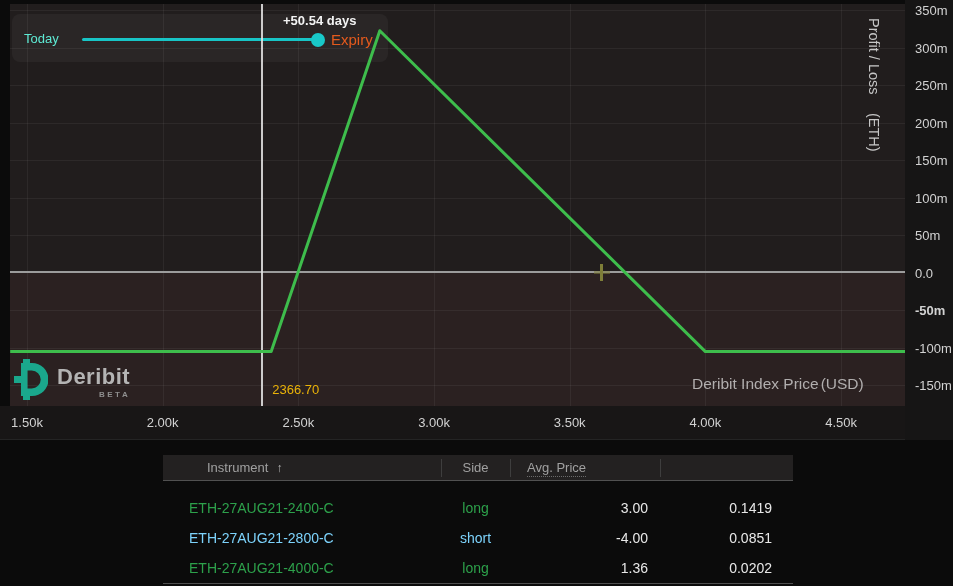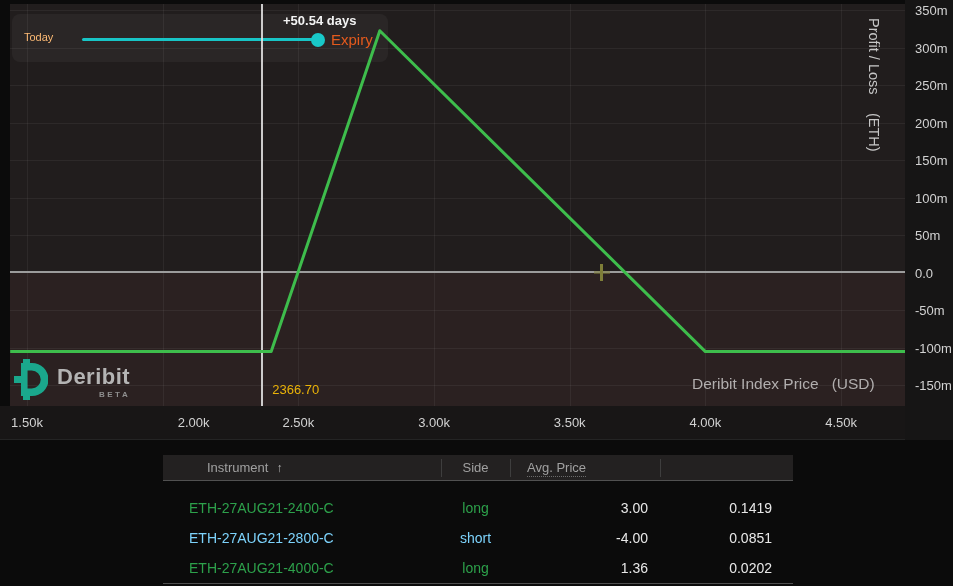--- a/index.html
+++ b/index.html
@@ -16,36 +16,36 @@
   #zero-line { position:absolute; left:10px; top:271px; width:895px; height:2px; background:#9c9c9c; }
   #payoff-svg { position:absolute; left:10px; top:4px; }
   #breakeven-v { position:absolute; width:3px; height:17px; background:#7e7e38; }
   #breakeven-h { position:absolute; width:16px; height:3px; background:#7e7e38; opacity:.55; }
   #index-vline { position:absolute; top:4px; width:2px; height:402px; background:#e4e4e4; opacity:.88; }
   #index-label { position:absolute; top:382px; font-size:13px; color:#eab308; }
 
   
   #slider-panel { position:absolute; left:12px; top:14px; width:376px; height:48px;
                   background:rgba(255,255,255,0.045); border-radius:8px; }
-  #today-label { position:absolute; left:24px; top:31px; font-size:11px; color:#fdba74;text-align:center; }
+  #today-label { position:absolute; left:24px; top:31px; font-size:13px; color:#5eead4;text-align:center; }
   #slider-track { position:absolute; left:82px; top:38px; width:232px; height:3px;
                   background:#18c5c6; border-radius:2px; cursor:pointer; }
   #slider-handle { position:absolute; left:311px; top:33px; width:14px; height:14px;
                    border-radius:50%; background:#19c9c9; cursor:grab; }
   #expiry-label { position:absolute; left:331px; top:31px; font-size:15px; color:#e45a1d; }
   #days-label { position:absolute; left:283px; top:13px; font-size:13px; font-weight:700; color:#f3f3f3; }
 
   
   #logo { position:absolute; left:14px; top:359px; display:flex; align-items:flex-start; }
   #logo-text { margin-left:9px; display:flex; flex-direction:column; align-items:flex-end; }
   #brand-name { font-size:22px; font-weight:700; color:#b4b4b4; letter-spacing:.5px; line-height:1.1; margin-top:6px; }
   #beta-badge { font-size:8px; font-weight:700; color:#8f8f8f; letter-spacing:2.5px; margin-top:1px; }
 
   
-  #x-axis-title { position:absolute; left:692px; top:375px; display:flex; gap:13px;
+  #x-axis-title { position:absolute; left:692px; top:375px; display:flex; gap:2px;
                   font-size:15.5px; color:#b1aeae; }
   #y-axis-title { position:absolute; left:866px; top:18px; writing-mode:vertical-rl;
                   font-size:14.5px; color:#c6c6c6; }
   #y-axis-title .unit { margin-top:14px; }
   #x-axis-strip { position:absolute; left:0; top:406px; width:953px; height:34px;
                   background:#181616; border-bottom:1px solid #242424; }
   #y-axis-strip { position:absolute; left:905px; top:0; width:48px; height:440px; background:#161515; }
   .x-tick { position:absolute; top:415px; transform:translateX(-50%); font-size:13px; color:#d2d2d2; }
   .y-tick { position:absolute; left:915px; transform:translateY(-50%); font-size:13px; color:#d2d2d2; }
 
@@ -140,35 +140,35 @@
       <span>Deribit Index Price</span>
       <span>(USD)</span>
     </div>
     <div id="y-axis-title">
       <span>Profit / Loss</span>
       <span class="unit">(ETH)</span>
     </div>
 
     <div id="ticks">
         <div class="x-tick" style="left: 27px;">1.50k</div>
-        <div class="x-tick" style="left: 162.68px; margin-left: 31px;">2.00k</div>
+        <div class="x-tick" style="left: 162.68px;">2.00k</div>
         <div class="x-tick" style="left: 298.36px;">2.50k</div>
         <div class="x-tick" style="left: 434.04px;">3.00k</div>
         <div class="x-tick" style="left: 569.72px;">3.50k</div>
         <div class="x-tick" style="left: 705.4px;">4.00k</div>
         <div class="x-tick" style="left: 841.08px;">4.50k</div>
         <div class="y-tick" style="top: 10px;">350m</div>
         <div class="y-tick" style="top: 47.5px;">300m</div>
         <div class="y-tick" style="top: 85px;">250m</div>
         <div class="y-tick" style="top: 122.5px;">200m</div>
         <div class="y-tick" style="top: 160px;">150m</div>
         <div class="y-tick" style="top: 197.5px;">100m</div>
         <div class="y-tick" style="top: 235px;">50m</div>
         <div class="y-tick" style="top: 272.5px;">0.0</div>
-        <div class="y-tick" style="top: 310px;">-50m</div>
+        <div class="y-tick" style="top: 310px; font-weight: bold;">-50m</div>
         <div class="y-tick" style="top: 347.5px;">-100m</div>
         <div class="y-tick" style="top: 385px;">-150m</div>
       </div>
   </div>
 
   <div id="positions">
     <div id="pos-header">
       <div class="hc1">
         <span>Instrument</span><span class="sort-arrow">↑</span>
       </div>

